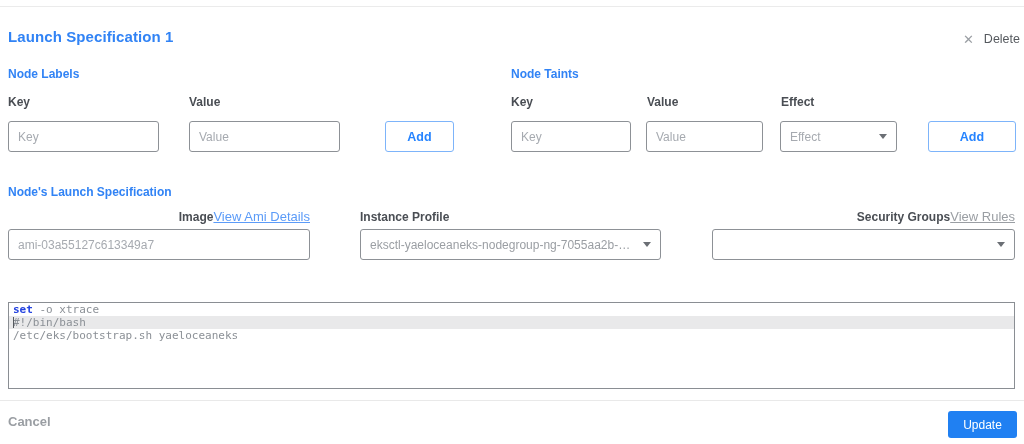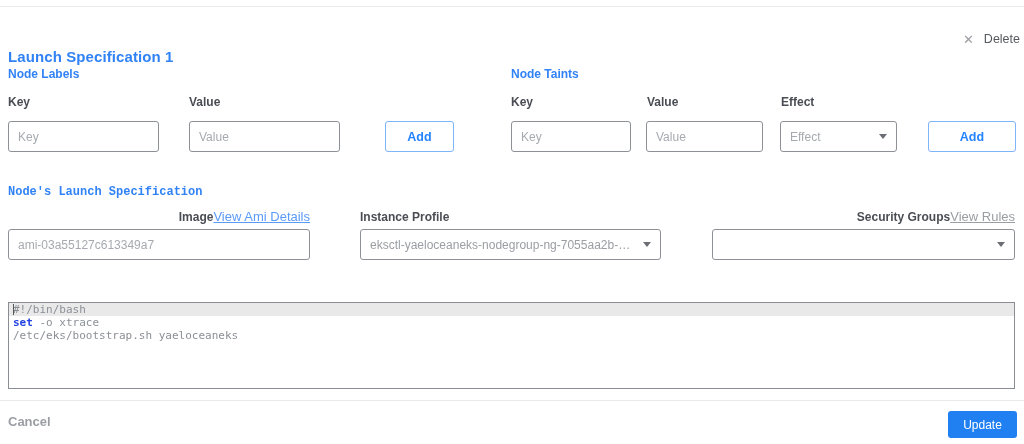--- a/index.html
+++ b/index.html
@@ -5,36 +5,36 @@
   * { margin: 0; padding: 0; box-sizing: border-box; }
   html, body { width: 1024px; height: 444px; background: #ffffff; }
   body { font-family: "Liberation Sans", sans-serif; position: relative; overflow: hidden; }
 
   .page { position: absolute; inset: 0; width: 1024px; height: 444px; background: #fff; }
 
   .top-divider { position: absolute; left: 0; top: 6px; width: 1024px; height: 1px; background: #ebebeb; }
 
   .page-title {
     position: absolute; left: 8px; top: 28px;
-    font-size: 15px; font-weight: 700; color: #3183f5; letter-spacing: .1px; margin-top: 20px;
+    font-size: 15px; font-weight: 700; color: #3183f5; letter-spacing: .1px;
   }
 
   .delete-btn {
     position: absolute; right: 4px; top: 32px;
     display: flex; align-items: center; gap: 10px; cursor: pointer;
   }
   .delete-btn .x-icon { color: #9a9ea3; font-size: 13px; line-height: 13px; }
   .delete-btn .del-label { color: #55595e; font-size: 12.5px; font-weight: 400; }
 
   .section-title {
     position: absolute; font-size: 12px; font-weight: 700; color: #3183f5;
   }
   .st-node-labels { left: 8px; top: 67px; }
   .st-node-taints { left: 511px; top: 67px; }
-  .st-launch-spec { left: 8px; top: 185px; font-family: Liberation Mono, monospace; }
+  .st-launch-spec { left: 8px; top: 185px; }
 
   .field-label { position: absolute; font-size: 12px; font-weight: 700; color: #4a4e54; }
 
   .txt-input {
     position: absolute; height: 31px; border: 1px solid #8d9196; border-radius: 3px;
     background: #fff; font-family: "Liberation Sans", sans-serif;
     font-size: 12px; color: #55595e; padding: 0 9px; outline: none;
   }
   .txt-input::placeholder { color: #a6aab0; opacity: 1; }
 
@@ -173,22 +173,22 @@
     <span class="field-label-inline">Security Groups</span>
     <a href="#" class="link link-gray">View Rules</a>
   </div>
   <div class="select-box sg-select">
     <span class="sel-text"></span>
     <span class="caret"></span>
   </div>
 
   <div class="field-label user-data-label">User Data</div>
   <div class="code-editor">
+      <div class="code-line"><span class="tok-keyword">set</span><span class="tok-plain"> -o xtrace</span></div>
       <div class="code-line hl"><span class="tok-plain">#!/bin/bash</span></div>
-      <div class="code-line"><span class="tok-keyword">set</span><span class="tok-plain"> -o xtrace</span></div>
       <div class="code-line"><span class="tok-plain">/etc/eks/bootstrap.sh yaeloceaneks</span></div>
     </div>
 
   <div class="footer-divider"></div>
   <div class="cancel-btn">Cancel</div>
   <button class="update-btn">Update</button>
 
 </div>
 
 </body></html>

